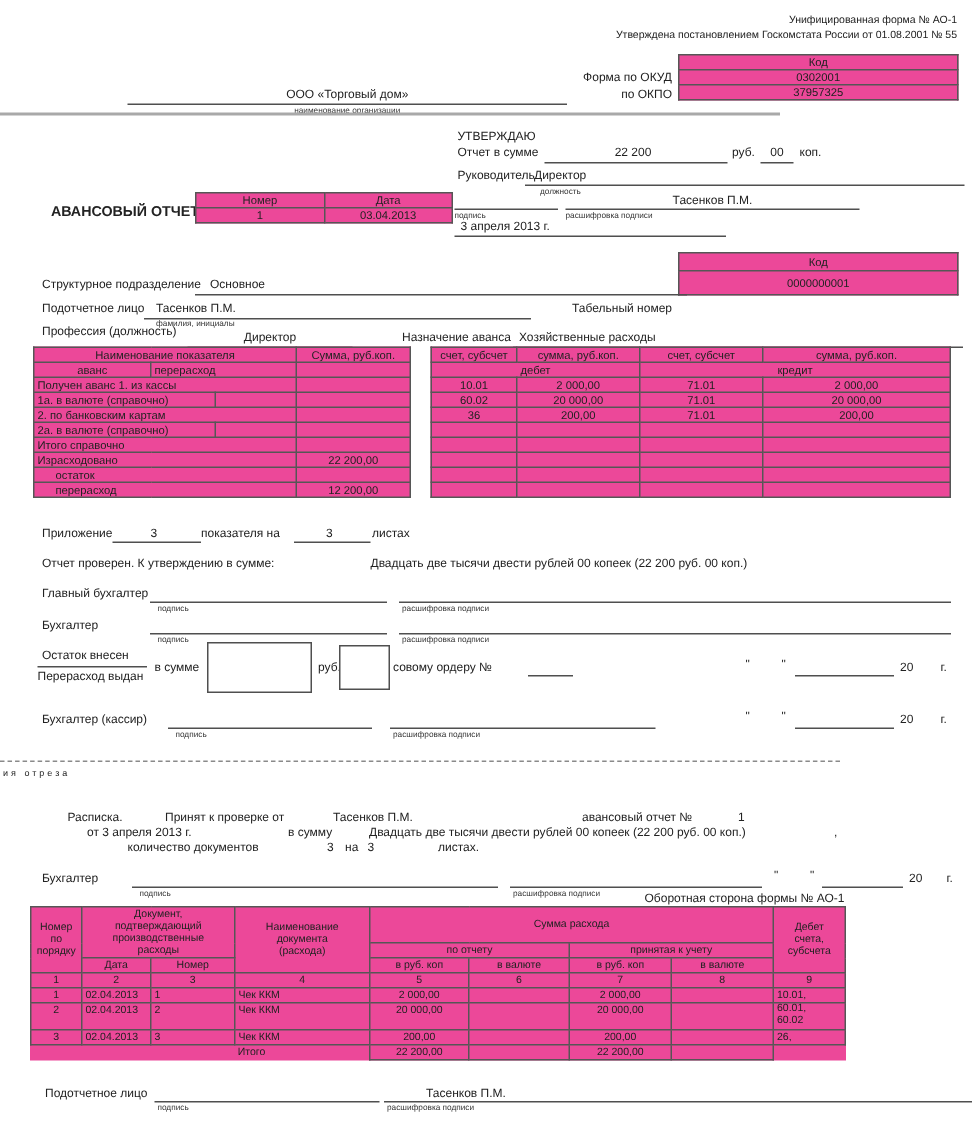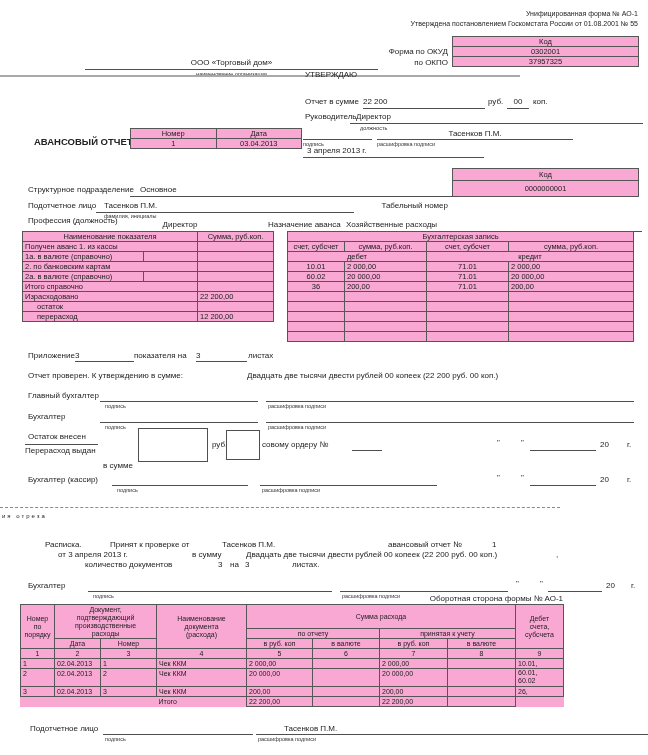--- a/index.html
+++ b/index.html
@@ -2,23 +2,23 @@
 <html><head>
 <meta charset="utf-8">
 <style>
   html,body{margin:0;padding:0;background:#fff}
   .page{position:relative;width:648px;height:755px;background:#fff;overflow:hidden;
         font-family:"Liberation Sans","DejaVu Sans",sans-serif;font-size:8px;color:#222}
   .r{position:absolute;white-space:nowrap;line-height:10px}
   .u{border-bottom:1px solid #4f4f4f}
   .ib{display:inline-block;vertical-align:bottom}
   .cap{font-size:5.5px;color:#333;line-height:7px}
-  .tc{text-align:center}.trr{text-align:left}
+  .tc{text-align:center}.trr{text-align:center}
   .b{font-weight:bold}
-  table{border-collapse:collapse;table-layout:fixed;position:absolute;background:#f9a8d4}
+  table{border-collapse:collapse;table-layout:fixed;position:absolute;background:#ec4899}
   td{border:1px solid #565656;font-size:7.5px;padding:0 2px;height:9px;line-height:9px;
      white-space:nowrap;overflow:hidden;font-weight:normal;vertical-align:middle}
   .ovv{overflow:visible}
   .rel{position:relative;overflow:visible}
   .vl{position:absolute;left:120px;top:-1px;bottom:-1px;border-left:1px solid #565656}
   .nb{border:none}
   .ind{padding-left:14px}
   .pre{white-space:pre-line;line-height:8px;overflow:visible}
   #backTbl td{font-size:7px}
   .vtop{vertical-align:top}
@@ -52,21 +52,21 @@
         </tr>
   </tbody>
     </table>
   <div class="r" style="top:47px;left:330px;width:118px;text-align:right">Форма по ОКУД</div>
   <div class="r" style="top:58px;left:330px;width:118px;text-align:right">по ОКПО</div>
 
   <div class="r u tc" style="top:58px;left:85px;width:293px;height:11px">ООО «Торговый дом»</div>
   <div class="r cap tc" style="top:71px;left:85px;width:293px">наименование организации</div>
   <div class="grayline" style="top:75px;left:0;width:520px;height:2px"></div>
 
-  <div class="r" style="top:70px;left:305px">УТВЕРЖДАЮ</div>
+  <div class="r" style="top:86px;left:305px">УТВЕРЖДАЮ</div>
   <div class="r" style="top:97px;left:305px">Отчет в сумме</div>
   <div class="r u trr" style="top:97px;left:363px;width:118px;height:11px;padding-right:4px">22 200</div>
   <div class="r" style="top:97px;left:488px">руб.</div>
   <div class="r u tc" style="top:97px;left:507px;width:22px;height:11px">00</div>
   <div class="r" style="top:97px;left:533px">коп.</div>
 
   <div class="r" style="top:112px;left:305px">Руководитель</div>
   <div class="r u" style="top:112px;left:350px;width:287px;height:11px;padding-left:6px">Директор</div>
   <div class="r cap" style="top:125px;left:360px">должность</div>
 
@@ -127,20 +127,25 @@
         <col style="width:78px">
         <col style="width:97px">
         <col style="width:76px">
       </colgroup>
     <tbody>
         <tr>
       <td class="tc" colspan="2">Наименование показателя</td>
       <td class="tc">Сумма, руб.коп.</td>
     </tr>
     <tr>
+      <td class="tc">аванс</td>
+      <td>перерасход</td>
+      <td class="trr"></td>
+    </tr>
+    <tr>
       <td colspan="2">Получен аванс 1. из кассы</td>
       <td class="trr"></td>
     </tr>
     <tr>
       <td colspan="2" class="rel"><span>1а. в валюте (справочно)</span><i class="vl"></i></td>
       <td class="trr"></td>
     </tr>
     <tr>
       <td colspan="2">2. по банковским картам</td>
       <td class="trr"></td>
@@ -169,23 +174,20 @@
     </table>
 
   <table id="advRight" style="left:287px;top:231px;width:346px">
     <colgroup>
         <col style="width:57px">
         <col style="width:82px">
         <col style="width:82px">
         <col style="width:125px">
       </colgroup>
     <tbody>
-        <tr>
-          <td colspan="4" class="tc">Бухгалтерская запись</td>
-        </tr>
     <tr>
       <td class="tc">счет, субсчет</td>
       <td class="tc">сумма, руб.коп.</td>
       <td class="tc">счет, субсчет</td>
       <td class="tc">сумма, руб.коп.</td>
     </tr>
     <tr>
       <td colspan="2" class="tc">дебет</td>
       <td colspan="2" class="tc">кредит</td>
     </tr>
@@ -257,21 +259,21 @@
 
   <div class="r" style="top:412px;left:28px">Бухгалтер</div>
   <div class="r u" style="top:412px;left:100px;width:158px;height:10px"></div>
   <div class="r u" style="top:412px;left:266px;width:368px;height:10px"></div>
   <div class="r cap" style="top:424px;left:105px">подпись</div>
   <div class="r cap" style="top:424px;left:268px">расшифровка подписи</div>
 
   <div class="r" style="top:432px;left:28px">Остаток внесен</div>
   <div class="r u" style="top:434px;left:25px;width:73px;height:10px"></div>
   <div class="r" style="top:446px;left:25px">Перерасход выдан</div>
-  <div class="r" style="top:461px;left:103px">в сумме</div>
+  <div class="r" style="top:440px;left:103px">в сумме</div>
   <div class="box" style="top:428px;left:138px;width:68px;height:32px"></div>
   <div class="r" style="top:440px;left:212px">руб.</div>
   <div class="box" style="top:430px;left:226px;width:32px;height:28px"></div>
   <div class="r" style="top:440px;left:262px">совому ордеру №</div>
   <div class="r u" style="top:440px;left:352px;width:30px;height:10px"></div>
   <div class="r" style="top:438px;left:497px">"</div>
   <div class="r" style="top:438px;left:521px">"</div>
   <div class="r u" style="top:440px;left:530px;width:66px;height:10px"></div>
   <div class="r" style="top:440px;left:600px">20</div>
   <div class="r" style="top:440px;left:627px">г.</div>

